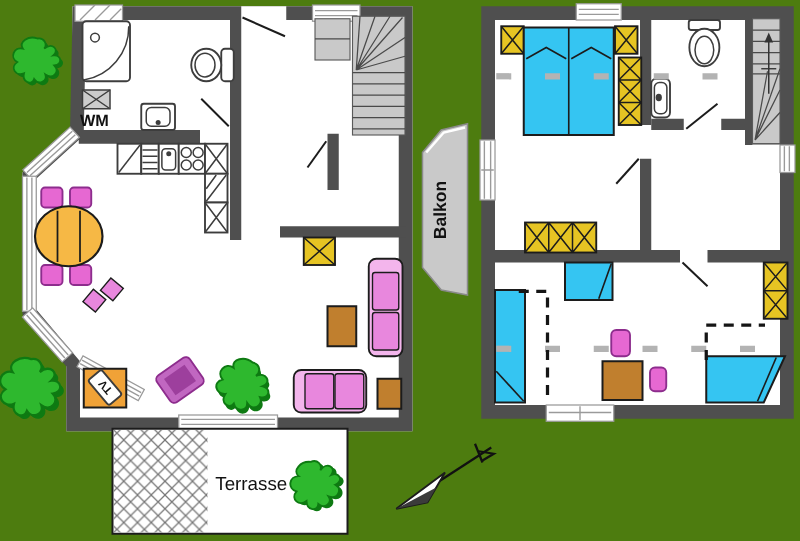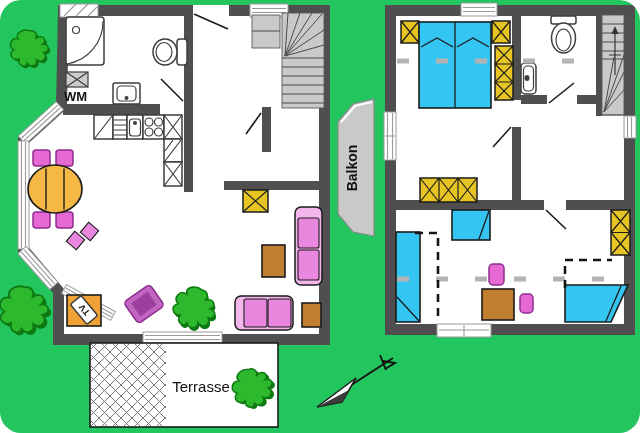--- a/index.html
+++ b/index.html
@@ -1,17 +1,17 @@
 <!DOCTYPE html>
 <html style="--wall: #4f4f4f; --floor: #ffffff; --window_frame: #9a9a9a; --fixture: #3d3d3d; --stair: #c9c9c9; --outline: #1c1c1c; --ink: #111111; --bed_blue: #35c5f2; --wardrobe_yellow: #e6c423; --sofa_pink: #f3b5ec; --cushion_pink: #e887dd; --chair_magenta: #e668d2; --chair_border: #8d2d8d; --armchair_outer: #c167c1; --armchair_inner: #9d3f9d; --table_orange: #f6b845; --wood_brown: #c07f2e; --tv_orange: #f0a237; --plant_green: #2eb82e; --plant_dark: #0e7a12; --balcony_gray: #c9c9c9; --dash_gray: #b3b3b3; --dash_black: #151515; --hatch_gray: #777777;"><head>
 <meta charset="utf-8">
 <style>
   html,body{margin:0;padding:0;background:#fff;}
-  .stage{position:relative;width:640px;height:433px;background:#22c55e;overflow:hidden;
-         font-family:"Liberation Sans",sans-serif;border-radius:21px;}
+  .stage{position:relative;width:640px;height:433px;background:#4d7c0f;overflow:hidden;
+         font-family:"Liberation Sans",sans-serif;}
   svg{display:block}
   .wall{fill:var(--wall)}
   .wallstroke{fill:none;stroke:var(--wall);stroke-width:11}
   .floor{fill:var(--floor)}
   .win{fill:var(--floor);stroke:var(--window_frame);stroke-width:1}
   .winline{stroke:var(--window_frame);stroke-width:1.1;fill:none}
   .gap{fill:var(--floor)}
   .door{stroke:var(--outline);stroke-width:1.6;fill:none}
   .stair{fill:var(--stair);stroke:#5a5a5a;stroke-width:.9}
   .stairline{stroke:#4a4a4a;stroke-width:1;fill:none}

